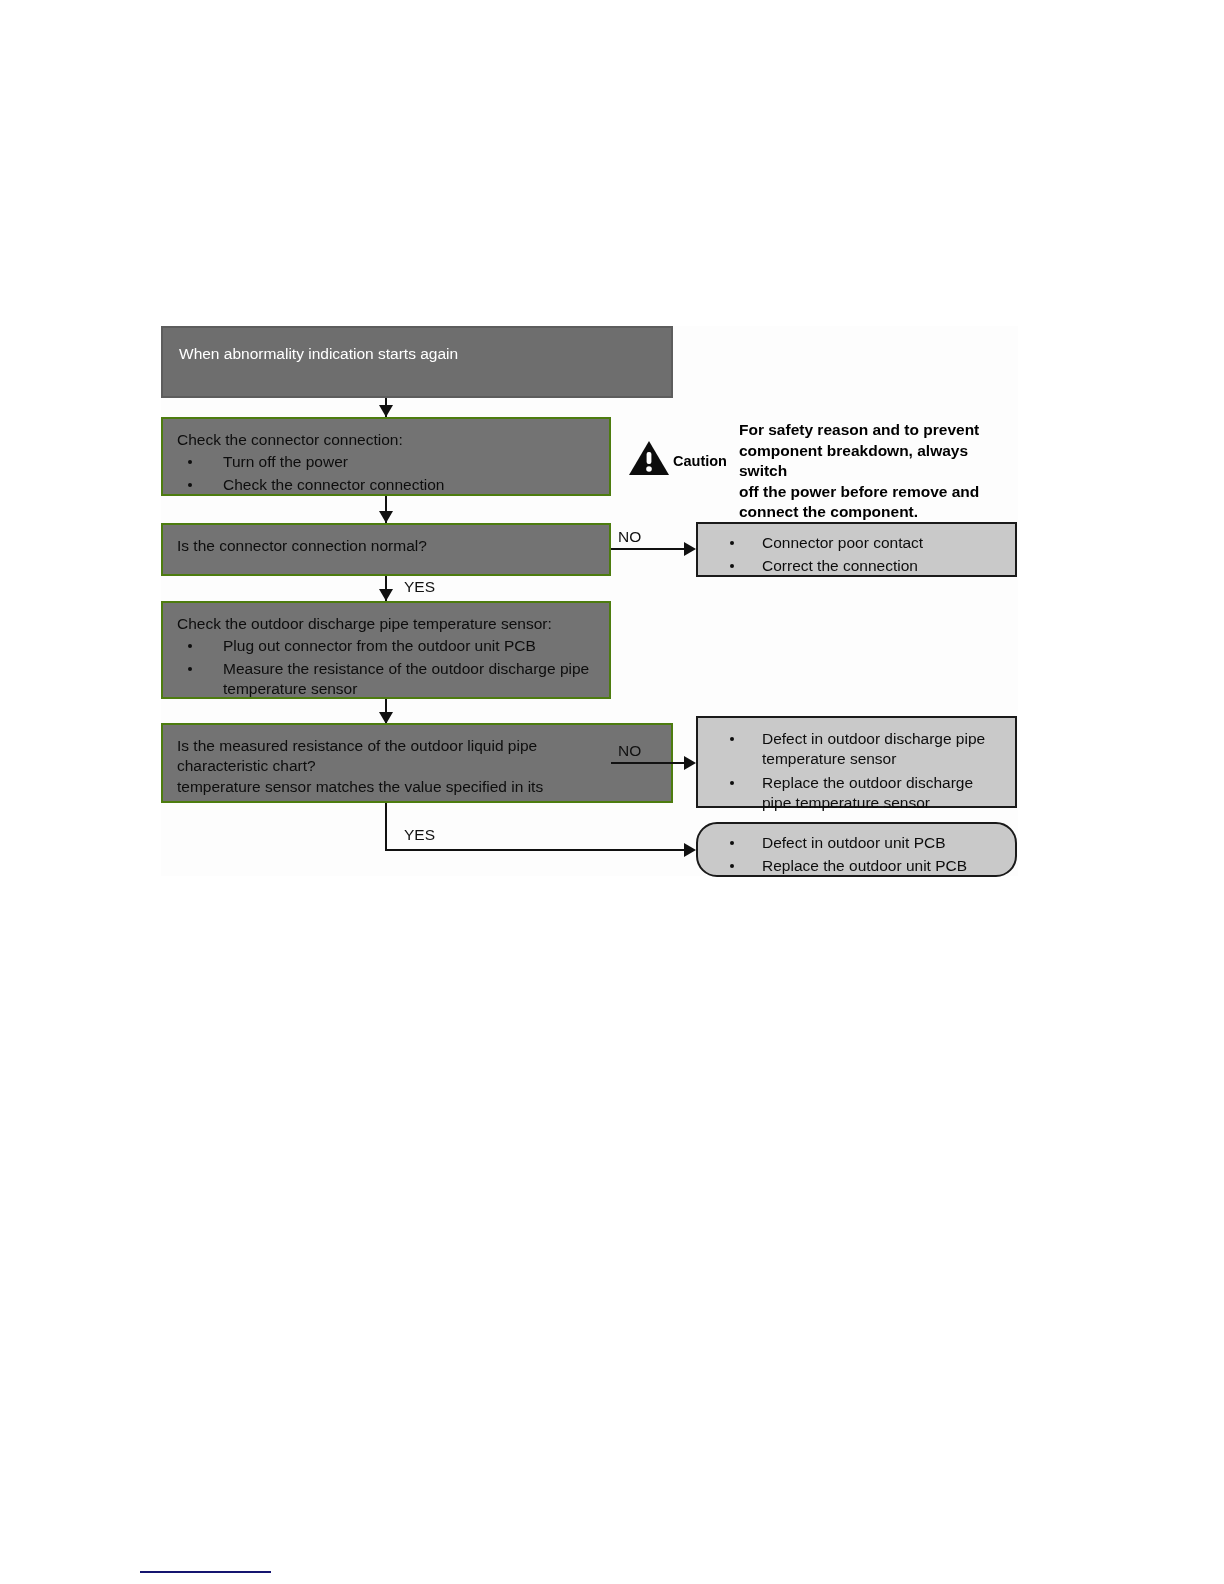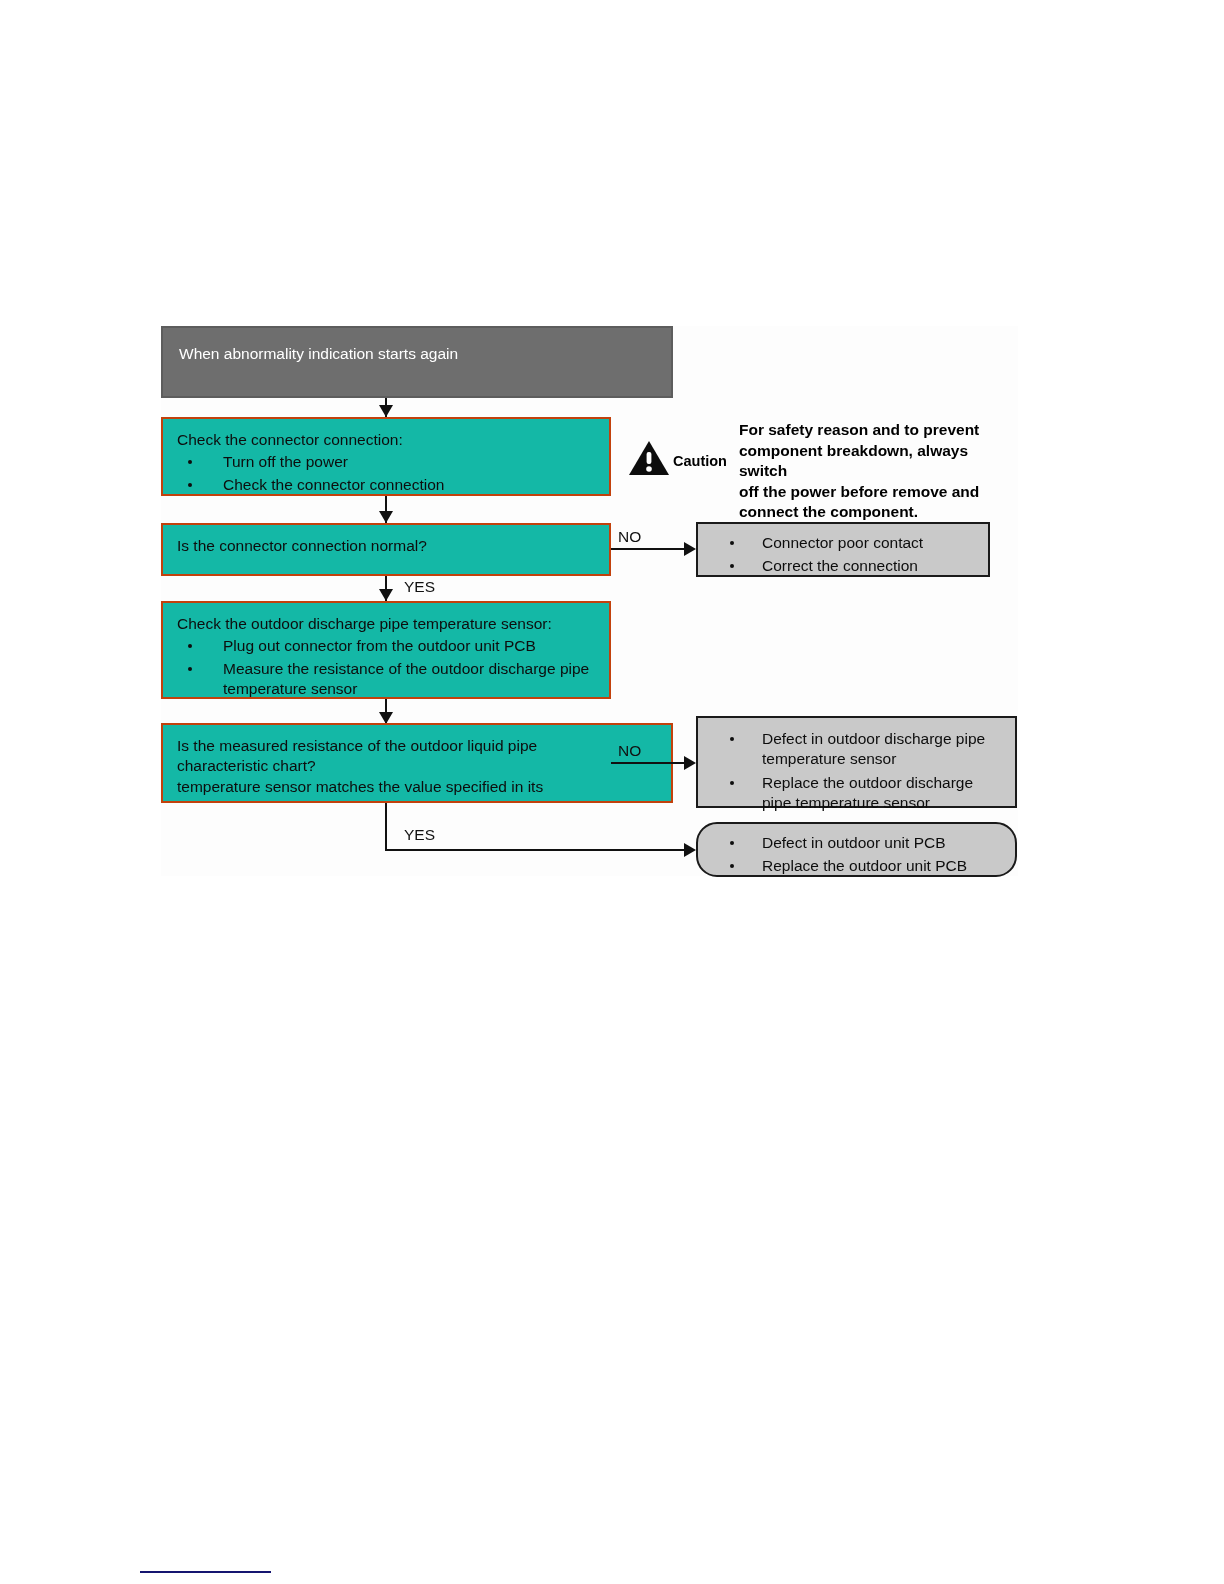--- a/index.html
+++ b/index.html
@@ -31,22 +31,22 @@
     top: 326px;
     width: 857px;
     height: 550px;
     background: #fdfdfd;
   }
 
   
   .node {
     position: absolute;
     box-sizing: border-box;
-    border: 2px solid #c2410c;
-    background: #14b8a6;
+    border: 2px solid #4d7c0f;
+    background: #737373;
     font-size: 15.5px;
     line-height: 1.32;
     color: #0d0d0d;
   }
   .node.header-node {
     background: #6e6e6e;
     border: 2px solid #5d5d5d;
     color: #ffffff;
   }
   .node.result-node {
@@ -211,21 +211,21 @@
   <div class="node" style="left:161px; top:523px; width:450px; height:53px;">
     <div class="pad">
       <p class="plain-line">Is the connector connection normal?</p>
     </div>
   </div>
 
   <div class="hline" style="left:611px; top:548px; width:78px;"></div>
   <div class="arrow-right" style="left:684px; top:542px;"></div>
   <div class="edge-label" style="left:618px; top:528px;">NO</div>
 
-  <div class="node result-node" style="left:696px; top:522px; width:294px; height:55px;">
+  <div class="node result-node" style="left:696px; top:522px; width:321px; height:55px;">
     <div class="pad" style="padding-top:7px;">
       <ul class="bullets">
         <li>Connector poor contact</li>
         <li>Correct the connection</li>
       </ul>
     </div>
   </div>
 
   <div class="vline" style="left:385px; top:576px; height:25px;"></div>
   <div class="arrow-down" style="left:379px; top:589px;"></div>

